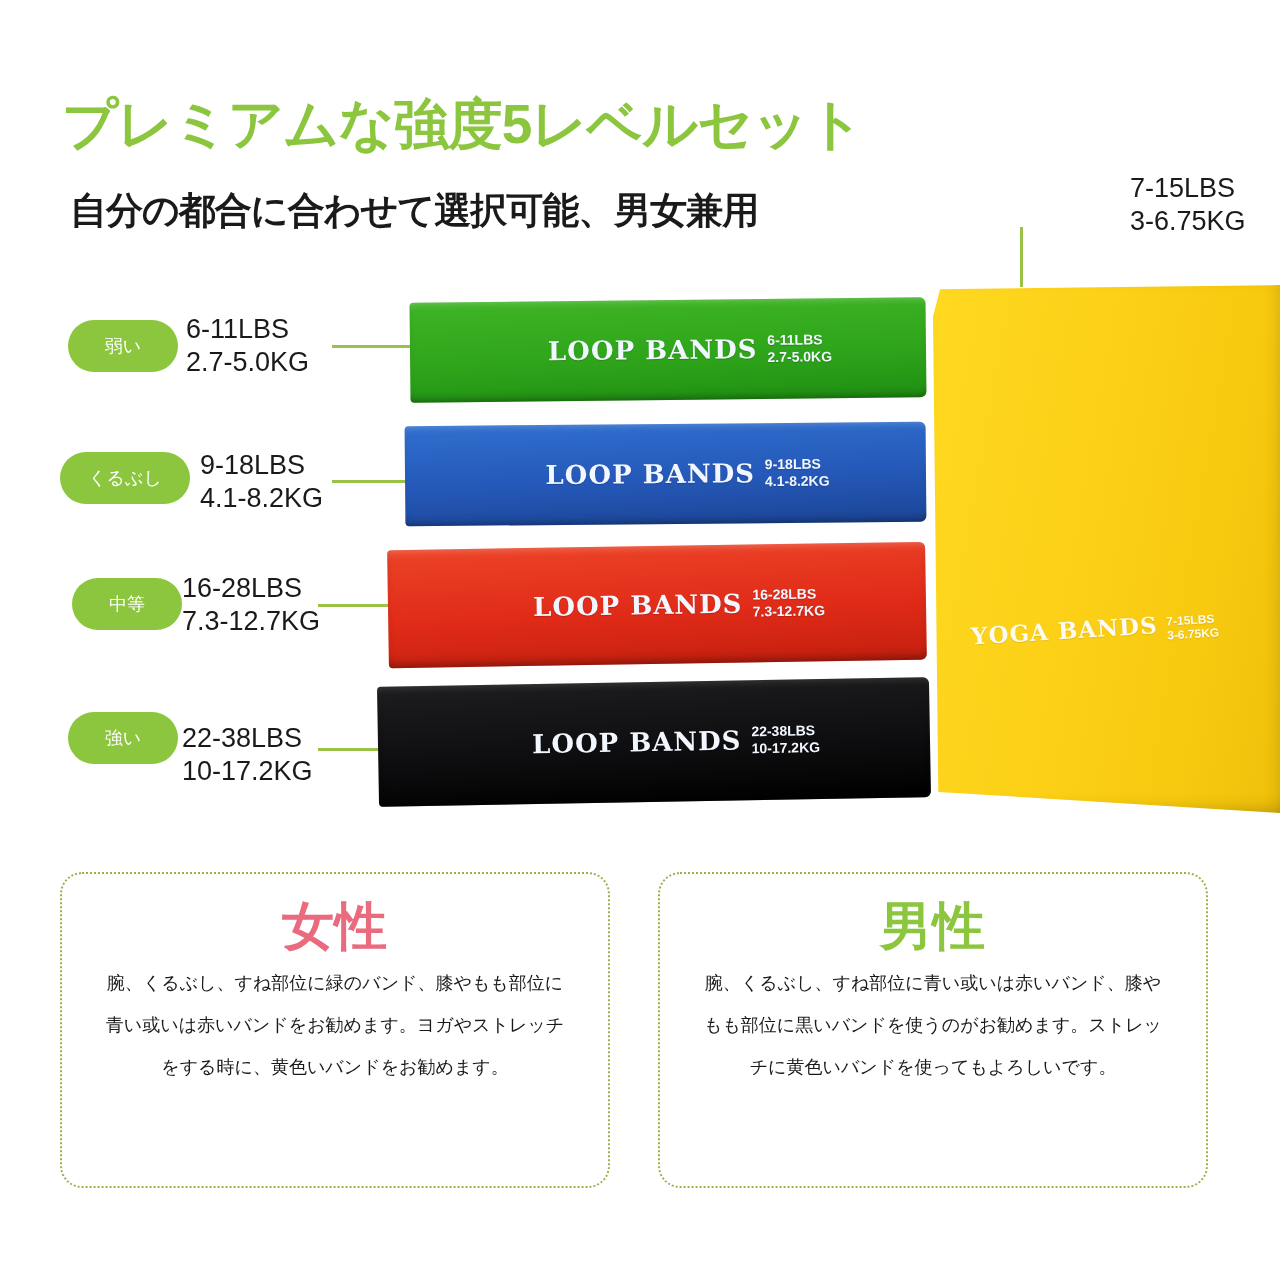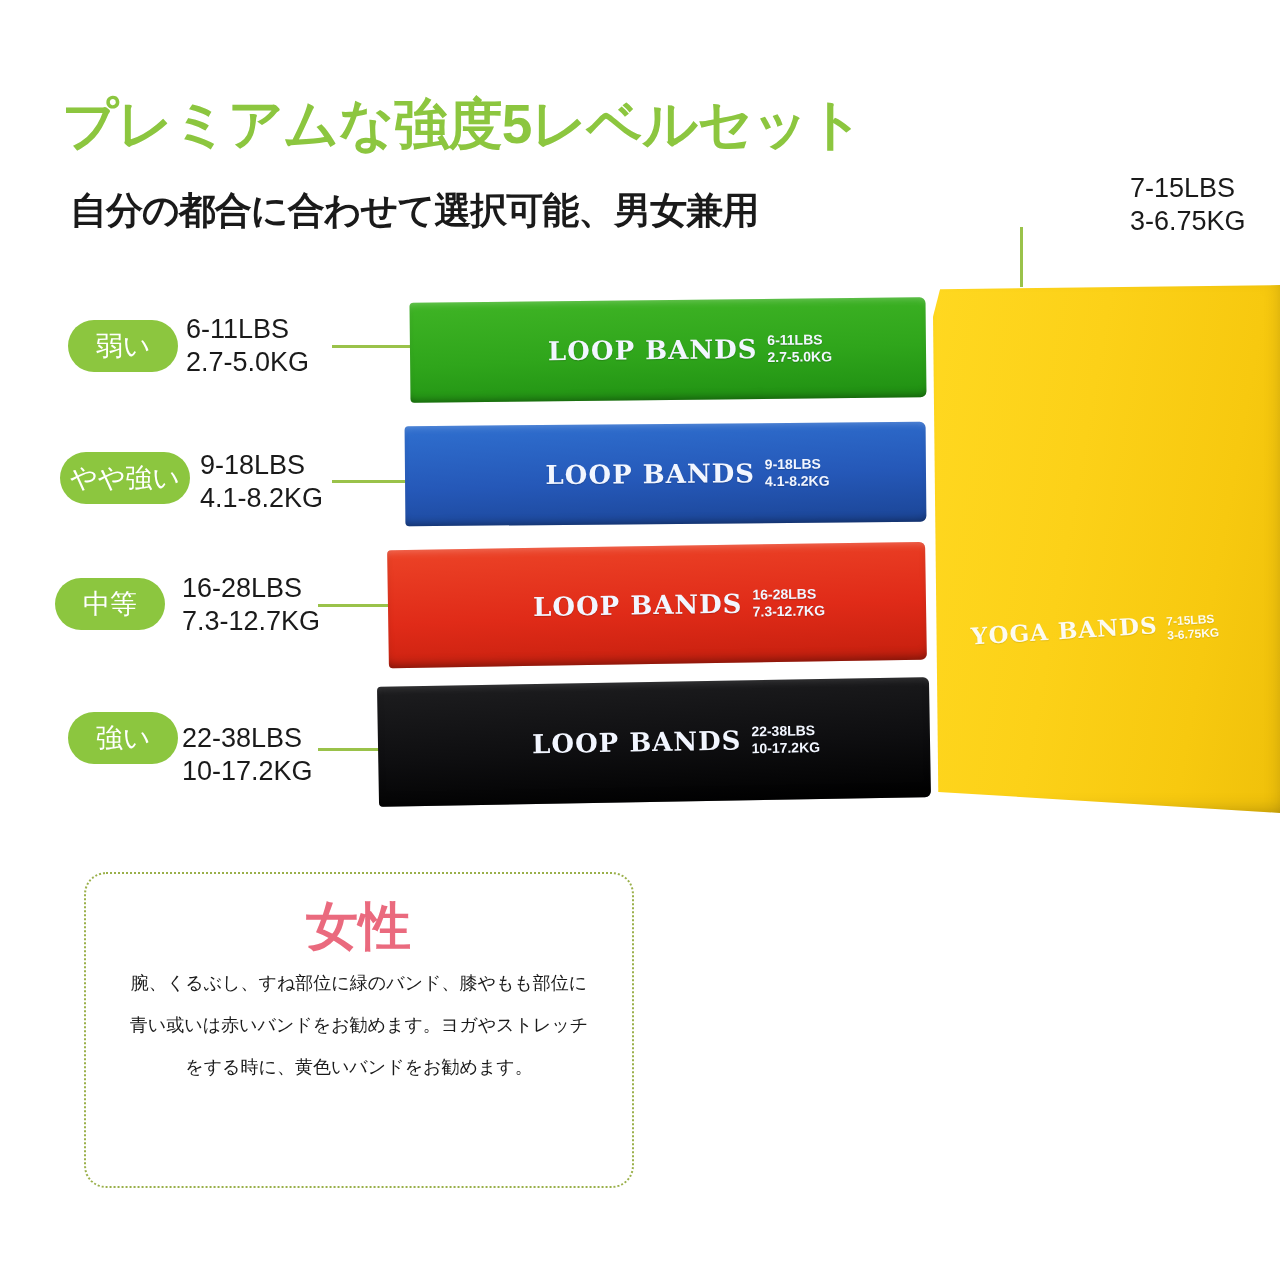--- a/index.html
+++ b/index.html
@@ -29,28 +29,28 @@
     white-space:nowrap;
   }
 
   
   .pill{
     position:absolute;
     background:#8cc63f;
     color:#ffffff;
     border-radius:40px;
     display:flex;align-items:center;justify-content:center;
-    font-size:27px;
+    font-size:18px;
     white-space:nowrap;
     box-sizing:border-box;
     padding:0 14px;
   }
   .pill.p-weak   {left:68px; top:320px; width:110px;height:52px;}
   .pill.p-medweak{left:60px; top:452px; width:130px;height:52px;}
-  .pill.p-med    {left:55px; top:578px; width:110px;height:52px;}
+  .pill.p-med    {left:72px; top:578px; width:110px;height:52px;}
   .pill.p-strong {left:68px; top:712px; width:110px;height:52px;}
   .pill.p-yoga   {left:918px;top:175px; width:218px;height:52px;font-size:26px;}
 
   
   .spec{
     position:absolute;
     color:#1a1a1a;
     font-size:27px;
     line-height:33px;
     white-space:nowrap;
@@ -161,21 +161,21 @@
   
   .card{
     position:absolute;
     top:872px;height:316px;
     border:2px dotted #9ab04a;
     border-radius:22px;
     box-sizing:border-box;
     background:#ffffff;
     text-align:center;
   }
-  .card-women{left:84px;width:550px;}
+  .card-women{left:60px;width:550px;}
   .card-men  {left:658px;width:550px;}
   .card-heading{
     margin-top:22px;
     font-size:52px;font-weight:bold;
     letter-spacing:1px;
     line-height:60px;
   }
   .card-women .card-heading{color:#ea6a7e;}
   .card-men   .card-heading{color:#8cc63f;}
   .card-body{
@@ -200,21 +200,21 @@
   </div>
   <div class="conn c-yoga"></div>
 
   <div class="pill p-weak">弱い</div>
   <div class="spec s-weak">
     <div>6-11LBS</div>
     <div>2.7-5.0KG</div>
   </div>
   <div class="conn c-green"></div>
 
-  <div class="pill p-medweak">やや強い</div>
+  <div class="pill p-medweak">くるぶし</div>
   <div class="spec s-medweak">
     <div>9-18LBS</div>
     <div>4.1-8.2KG</div>
   </div>
   <div class="conn c-blue"></div>
 
   <div class="pill p-med">中等</div>
   <div class="spec s-med">
     <div>16-28LBS</div>
     <div>7.3-12.7KG</div>
@@ -276,14 +276,18 @@
         <div>3-6.75KG</div>
       </span>
     </div>
   </div>
 
   <div class="card card-women">
     <div class="card-heading">女性</div>
     <div class="card-body">腕、くるぶし、すね部位に緑のバンド、膝やもも部位に青い或いは赤いバンドをお勧めます。ヨガやストレッチをする時に、黄色いバンドをお勧めます。</div>
   </div>
 
+  <div class="card card-men">
+    <div class="card-heading">男性</div>
+    <div class="card-body">腕、くるぶし、すね部位に青い或いは赤いバンド、膝やもも部位に黒いバンドを使うのがお勧めます。ストレッチに黄色いバンドを使ってもよろしいです。</div>
+  </div>
 
 </div>
 
 </body></html>

